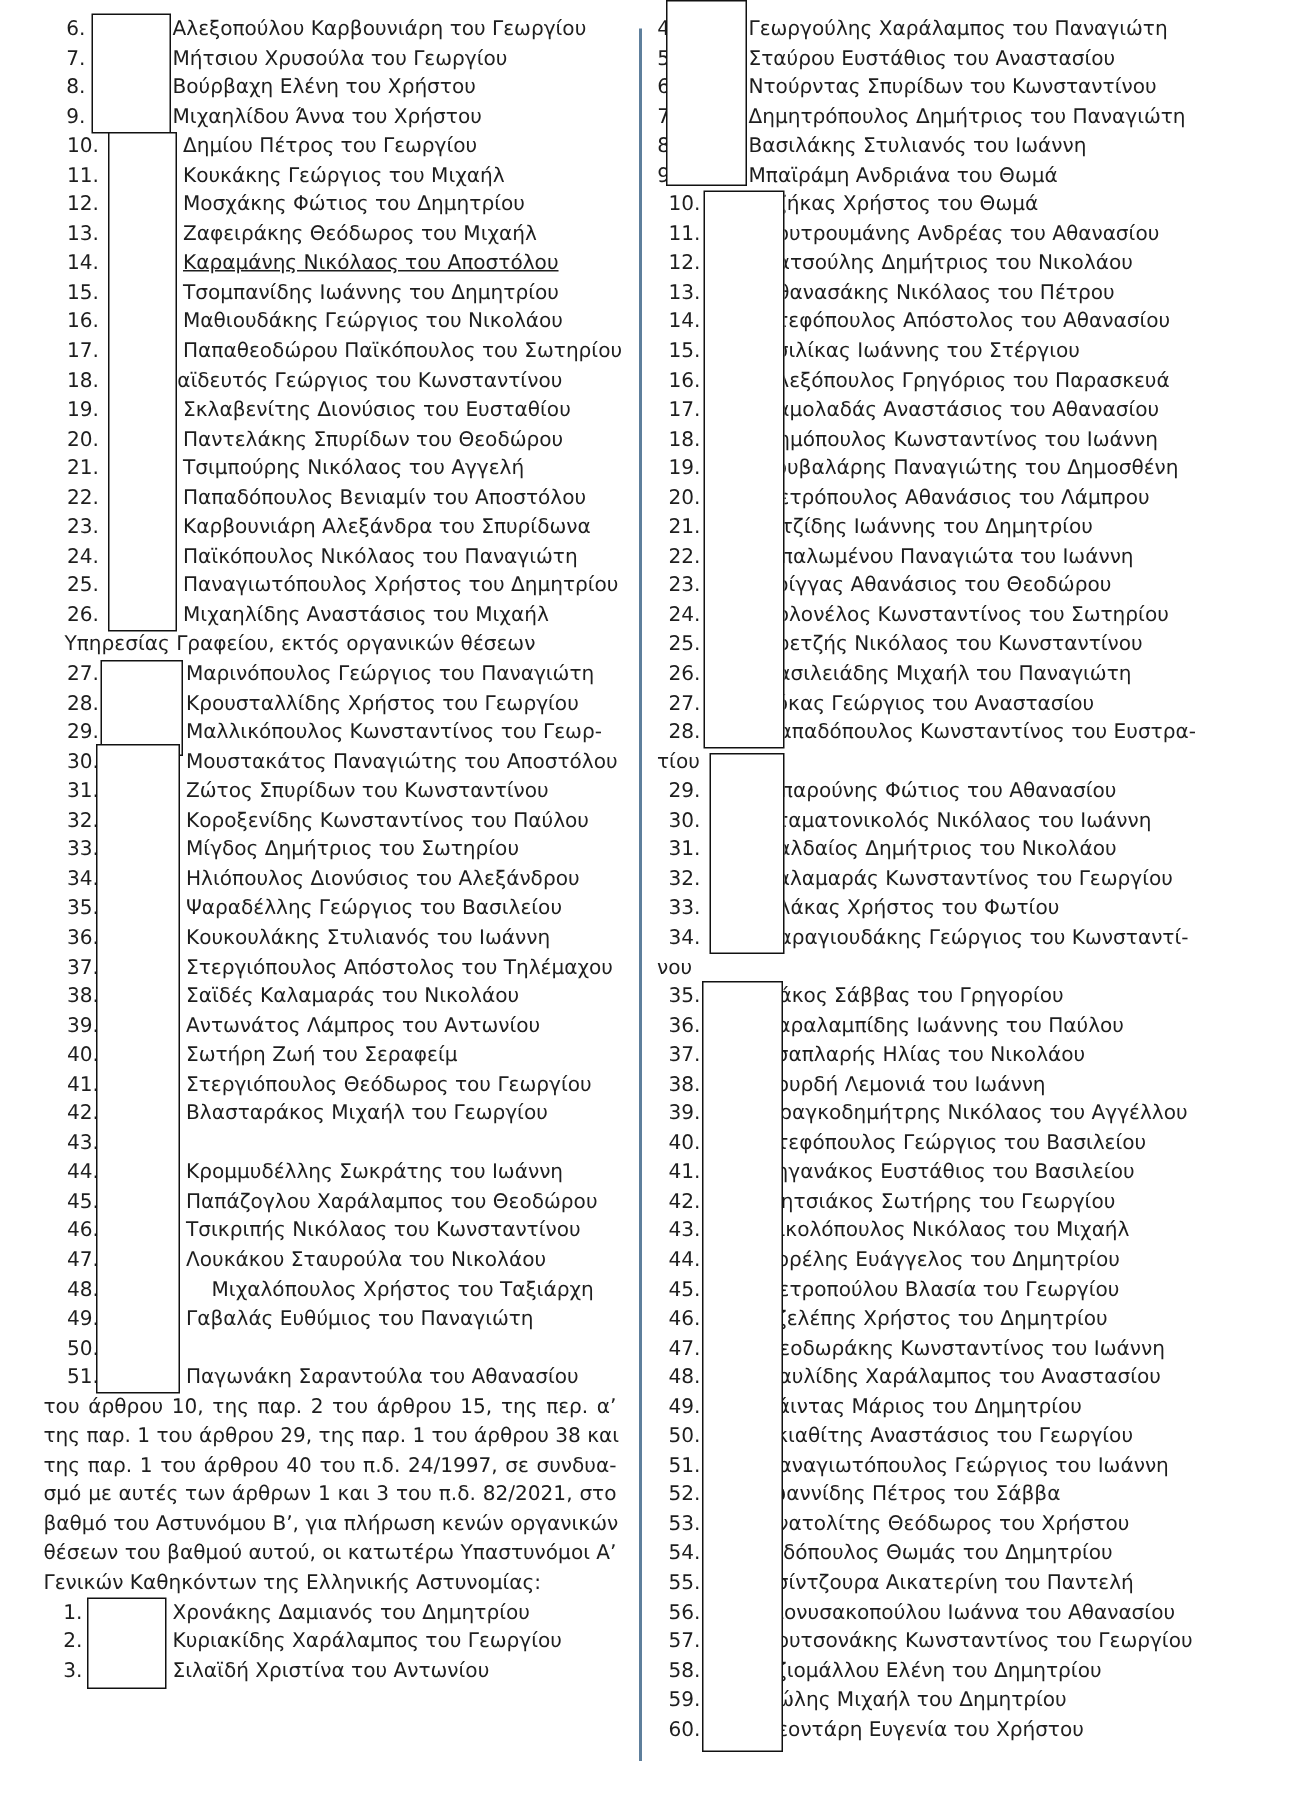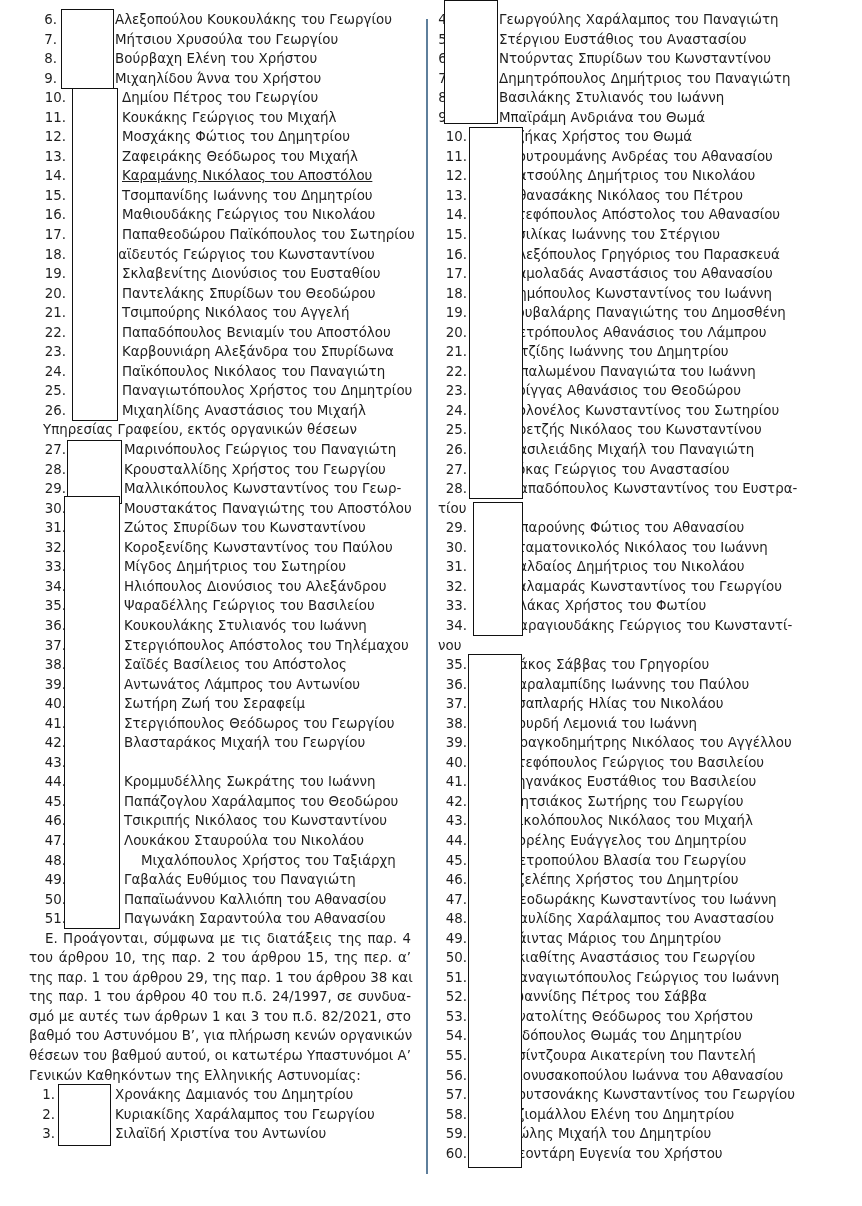--- a/index.html
+++ b/index.html
@@ -22,21 +22,21 @@
 </style>
 </head>
 <body>
 
 <div class="divider"></div>
 
 <div class="col col-left" id="left-col">
     <div style="position: relative;">
       <div class="row">
         <span class="num" style="left: 0px; width: 28px;">6.</span>
-        <span class="name" style="left: 86px;">Αλεξοπούλου Κουκουλάκης του Γεωργίου</span>
+        <span class="name" style="left: 86px;">Αλεξοπούλου Καρβουνιάρη του Γεωργίου</span>
       </div>
       <div class="row">
         <span class="num" style="left: 0px; width: 28px;">7.</span>
         <span class="name" style="left: 86px;">Μήτσιου Χρυσούλα του Γεωργίου</span>
       </div>
       <div class="row">
         <span class="num" style="left: 0px; width: 28px;">8.</span>
         <span class="name" style="left: 86px;">Βούρβαχη Ελένη του Χρήστου</span>
       </div>
       <div class="row">
@@ -160,21 +160,21 @@
       <div class="row">
         <span class="num" style="left: 0px; width: 37px;">36.</span>
         <span class="name" style="left: 95px;">Κουκουλάκης Στυλιανός του Ιωάννη</span>
       </div>
       <div class="row">
         <span class="num" style="left: 0px; width: 37px;">37.</span>
         <span class="name" style="left: 95px;">Στεργιόπουλος Απόστολος του Τηλέμαχου</span>
       </div>
       <div class="row">
         <span class="num" style="left: 0px; width: 37px;">38.</span>
-        <span class="name" style="left: 95px;">Σαϊδές Βασίλειος του Απόστολος</span>
+        <span class="name" style="left: 95px;">Σαϊδές Καλαμαράς του Νικολάου</span>
       </div>
       <div class="row">
         <span class="num" style="left: 0px; width: 37px;">39.</span>
         <span class="name" style="left: 95px;">Αντωνάτος Λάμπρος του Αντωνίου</span>
       </div>
       <div class="row">
         <span class="num" style="left: 0px; width: 37px;">40.</span>
         <span class="name" style="left: 95px;">Σωτήρη Ζωή του Σεραφείμ</span>
       </div>
       <div class="row">
@@ -207,30 +207,28 @@
       <div class="row">
         <span class="num" style="left: 0px; width: 37px;">48.</span>
         <span class="name" style="left: 112px;">Μιχαλόπουλος Χρήστος του Ταξιάρχη</span>
       </div>
       <div class="row">
         <span class="num" style="left: 0px; width: 37px;">49.</span>
         <span class="name" style="left: 95px;">Γαβαλάς Ευθύμιος του Παναγιώτη</span>
       </div>
       <div class="row">
         <span class="num" style="left: 0px; width: 37px;">50.</span>
-        <span class="name" style="left: 95px;">Παπαϊωάννου Καλλιόπη του Αθανασίου</span>
       </div>
       <div class="row">
         <span class="num" style="left: 0px; width: 37px;">51.</span>
         <span class="name" style="left: 95px;">Παγωνάκη Σαραντούλα του Αθανασίου</span>
       </div>
       <div class="redact" style="left: 35px; top: -3px; width: 56px; height: 433.1px;"></div>
     </div>
     <div class="para">
-      <div class="para-line" style="padding-left: 16px;">Ε. Προάγονται, σύμφωνα με τις διατάξεις της παρ. 4</div>
       <div class="para-line">του άρθρου 10, της παρ. 2 του άρθρου 15, της περ. α’</div>
       <div class="para-line">της παρ. 1 του άρθρου 29, της παρ. 1 του άρθρου 38 και</div>
       <div class="para-line">της παρ. 1 του άρθρου 40 του π.δ. 24/1997, σε συνδυα-</div>
       <div class="para-line">σμό με αυτές των άρθρων 1 και 3 του π.δ. 82/2021, στο</div>
       <div class="para-line">βαθμό του Αστυνόμου Β’, για πλήρωση κενών οργανικών</div>
       <div class="para-line">θέσεων του βαθμού αυτού, οι κατωτέρω Υπαστυνόμοι Α’</div>
       <div class="para-line last">Γενικών Καθηκόντων της Ελληνικής Αστυνομίας:</div>
     </div>
     <div style="position: relative;">
       <div class="row">
@@ -249,21 +247,21 @@
     </div>
   </div>
 <div class="col col-right" id="right-col">
     <div style="position: relative;">
       <div class="row">
         <span class="num" style="left: 0px; width: 13px;">4.</span>
         <span class="name" style="left: 61px;">Γεωργούλης Χαράλαμπος του Παναγιώτη</span>
       </div>
       <div class="row">
         <span class="num" style="left: 0px; width: 13px;">5.</span>
-        <span class="name" style="left: 61px;">Στέργιου Ευστάθιος του Αναστασίου</span>
+        <span class="name" style="left: 61px;">Σταύρου Ευστάθιος του Αναστασίου</span>
       </div>
       <div class="row">
         <span class="num" style="left: 0px; width: 13px;">6.</span>
         <span class="name" style="left: 61px;">Ντούρντας Σπυρίδων του Κωνσταντίνου</span>
       </div>
       <div class="row">
         <span class="num" style="left: 0px; width: 13px;">7.</span>
         <span class="name" style="left: 61px;">Δημητρόπουλος Δημήτριος του Παναγιώτη</span>
       </div>
       <div class="row">

